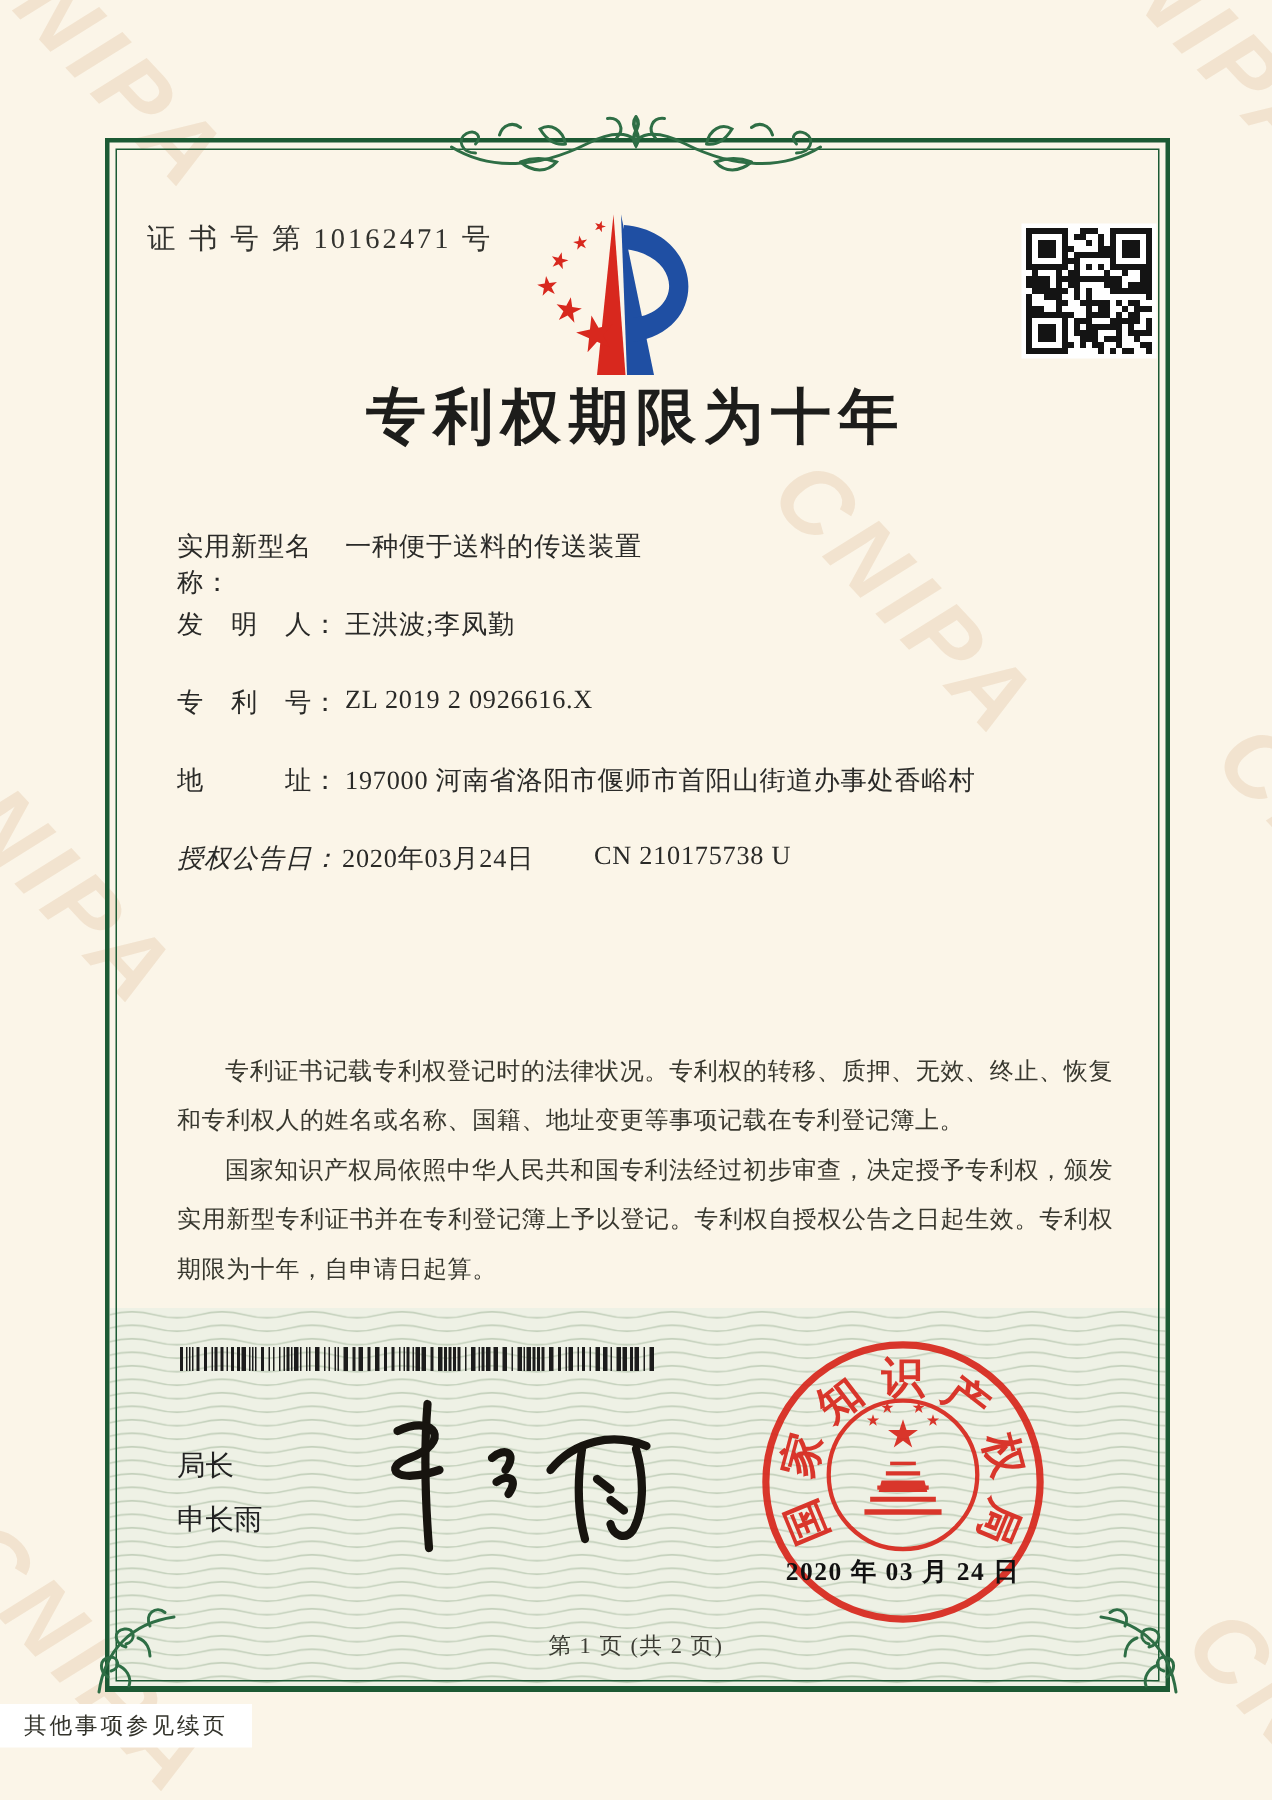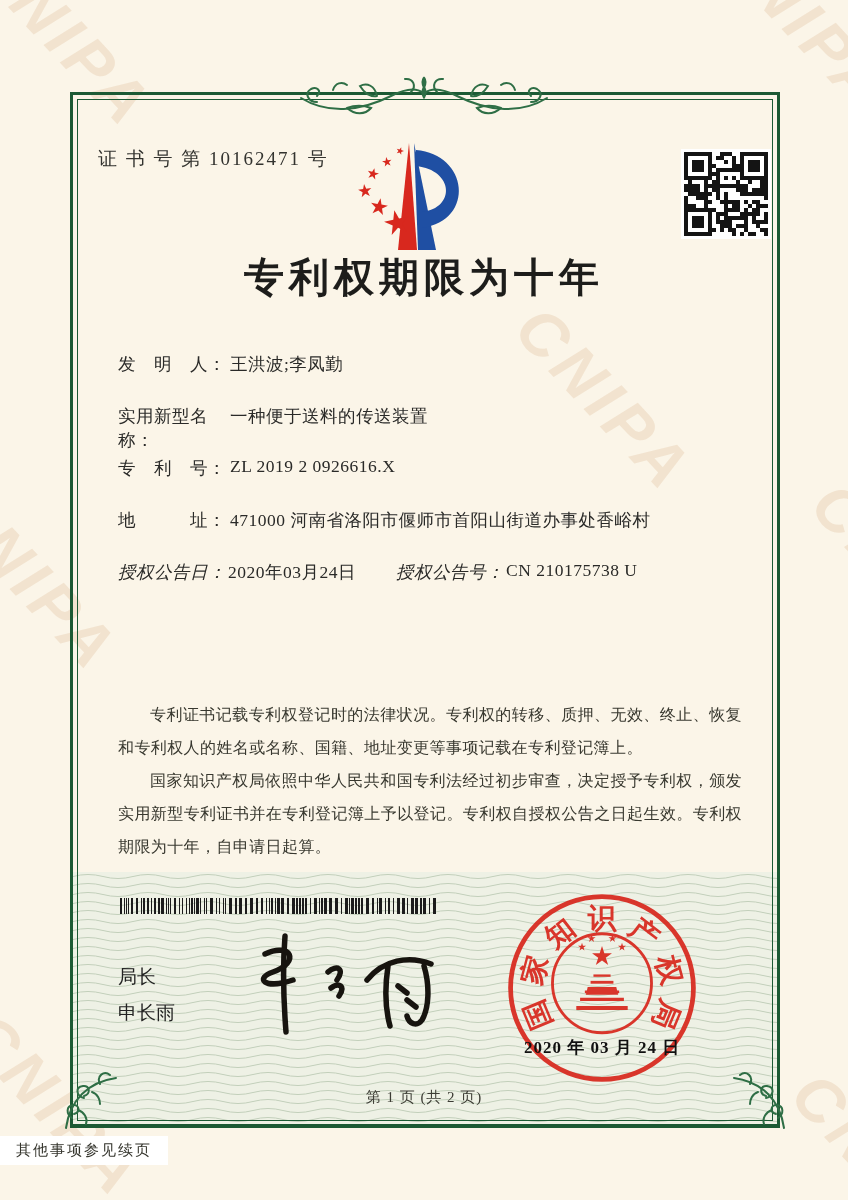--- a/index.html
+++ b/index.html
@@ -391,42 +391,41 @@
       <rect x="59" y="83" width="4" height="4" fill="#141414"></rect>
       <rect x="67" y="83" width="4" height="4" fill="#141414"></rect>
       <rect x="71" y="83" width="4" height="4" fill="#141414"></rect>
       <rect x="83" y="83" width="4" height="4" fill="#141414"></rect>
     </svg>
 
   <div class="title">专利权期限为十年</div>
 
   <div class="fields">
     <div class="frow">
+      <span class="f-label">实用新型名称：</span>
+      <span class="f-value">一种便于送料的传送装置</span>
+    </div>
+    <div class="frow">
       <span class="f-label">发　明　人：</span>
       <span class="f-value">王洪波;李凤勤</span>
-    </div>
-    <div class="frow">
-      <span class="f-label">实用新型名称：</span>
-      <span class="f-value">一种便于送料的传送装置</span>
     </div>
     <div class="frow">
       <span class="f-label">专　利　号：</span>
       <span class="f-value">ZL 2019 2 0926616.X</span>
     </div>
     <div class="frow">
       <span class="f-label">地　　　址：</span>
-      <span class="f-value">471000 河南省洛阳市偃师市首阳山街道办事处香峪村</span>
+      <span class="f-value">197000 河南省洛阳市偃师市首阳山街道办事处香峪村</span>
     </div>
     <div class="grant-row">
       <span class="grant-pair">
         <span class="g-label">授权公告日：</span>
         <span>2020年03月24日</span>
       </span>
       <span class="grant-pair second">
-        <span class="g-label">授权公告号：</span>
         <span>CN 210175738 U</span>
       </span>
     </div>
   </div>
 
   <div class="body-text">
     <p>专利证书记载专利权登记时的法律状况。专利权的转移、质押、无效、终止、恢复和专利权人的姓名或名称、国籍、地址变更等事项记载在专利登记簿上。</p>
     <p>国家知识产权局依照中华人民共和国专利法经过初步审查，决定授予专利权，颁发实用新型专利证书并在专利登记簿上予以登记。专利权自授权公告之日起生效。专利权期限为十年，自申请日起算。</p>
   </div>
 

